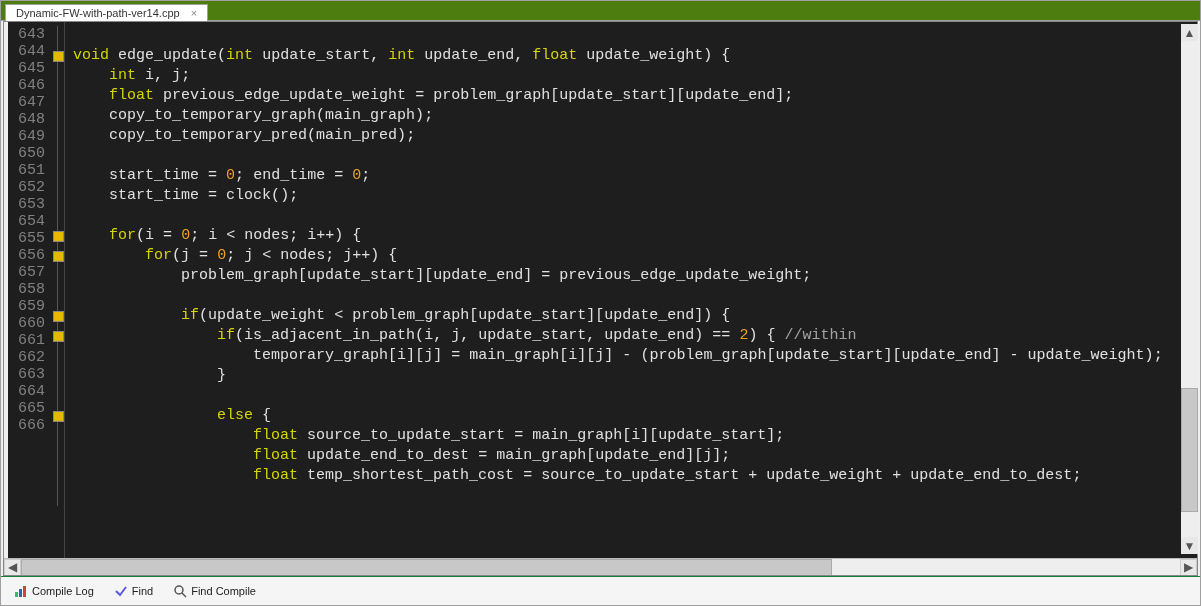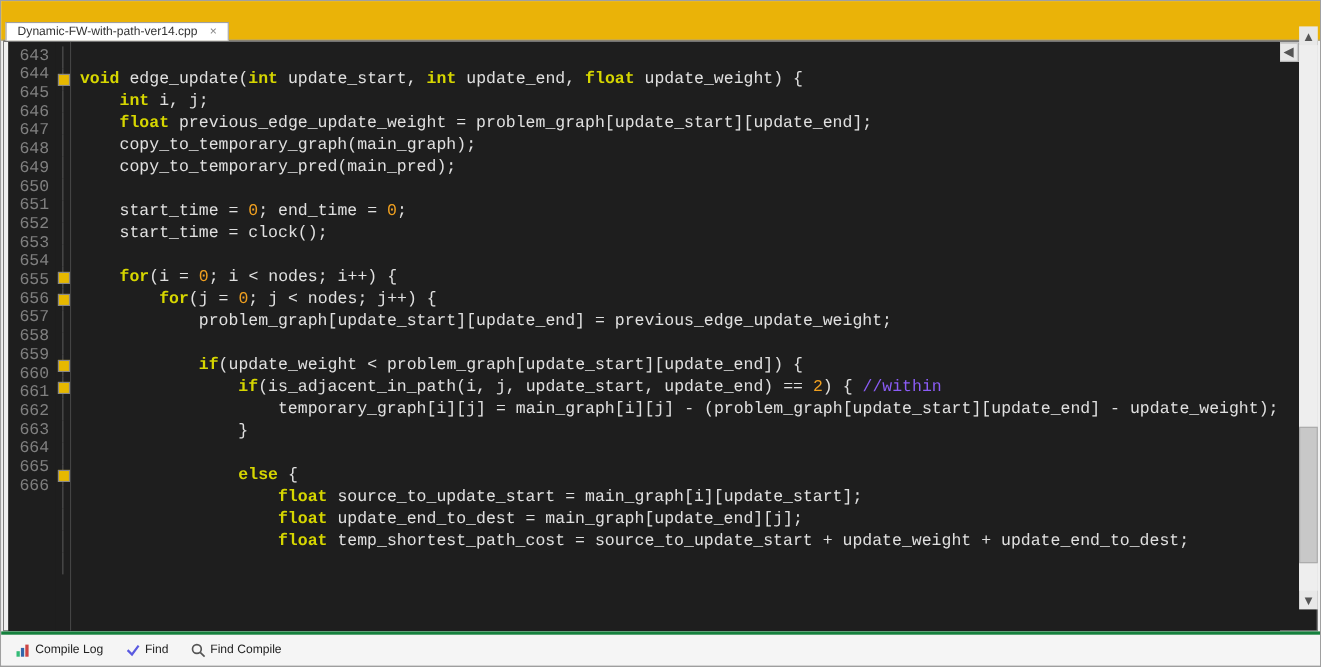--- a/index.html
+++ b/index.html
@@ -8,41 +8,41 @@
     font-size: 12px;
     background: #f0f0f0;
     width: 1201px;
     height: 606px;
     overflow: hidden;
     display: flex;
     flex-direction: column;
     border: 1px solid #a0a0a0;
   }
   .tab-bar {
-    background: #eab308;
-    display: flex;
-    padding: 18px 4px 0 4px;
+    background: #4d7c0f;
+    display: flex;
+    padding: 2px 4px 0 4px;
     border-bottom: 1px solid #a0a0a0;
     gap: 2px;
   }
   .tab {
     background: #ffffff;
     border: 1px solid #a0a0a0;
     border-bottom: none;
     padding: 2px 10px;
     font-size: 11px;
     color: #333;
     position: relative;
     top: 1px;
   }
   .close-x { margin-left: 8px; color: #888; }
   .editor-wrap {
     flex: 1;
     display: flex;
-    flex-direction: row;
+    flex-direction: column;
     overflow: hidden;
     background: #1e1e1e;
     border: 1px solid #888;
     margin: 0 2px;
   }
   .editor-scroll {
     flex: 1;
     overflow: auto;
     display: flex;
     background: #1e1e1e;
@@ -87,24 +87,24 @@
     font-family: Consolas, "Courier New", monospace;
     font-size: 15px;
     padding: 4px 8px;
     white-space: pre;
     color: #dcdcdc;
     line-height: 20px;
     min-width: 100%;
   }
   .code > div { height: 20px; }
 
-  .tok-keyword { color:#d6d600;font-weight:bold;}
+  .tok-keyword { color:#d6d600;font-weight:normal;}
   .tok-default { color:#e0e0e0;}
   .tok-num { color:#f0a020;}
-  .tok-comment { color:#8b5cf6;}
+  .tok-comment { color:#a3a3a3;}
   .tok-punct { color:#e0e0e0;}
 
   .hscroll-area {
     height: 17px;
     background: #e8e8e8;
     display: flex;
     align-items: center;
     border-top: 1px solid #bbb;
   }
   .hscroll-left, .hscroll-right {
@@ -143,21 +143,21 @@
     color: #555;
   }
   .vscroll-track { flex:1; background:#eeeeee; position:relative;}
   .vscroll-thumb { position:absolute; left:0; width:100%; top:70%; height:25%; background:#c8c8c8; border:1px solid #aaa;}
 
   .bottom-tabs {
     display: flex;
     gap: 6px;
     padding: 4px 6px;
     background: #f5f5f5;
-    border-top: 3px solid #15803d;
+    border-top: 1px solid #15803d;
     font-size: 11px;
     align-items: center;
   }
   .btab {
     display: flex;
     align-items: center;
     gap: 4px;
     padding: 2px 6px;
     border: 1px solid transparent;
     color: #222;

